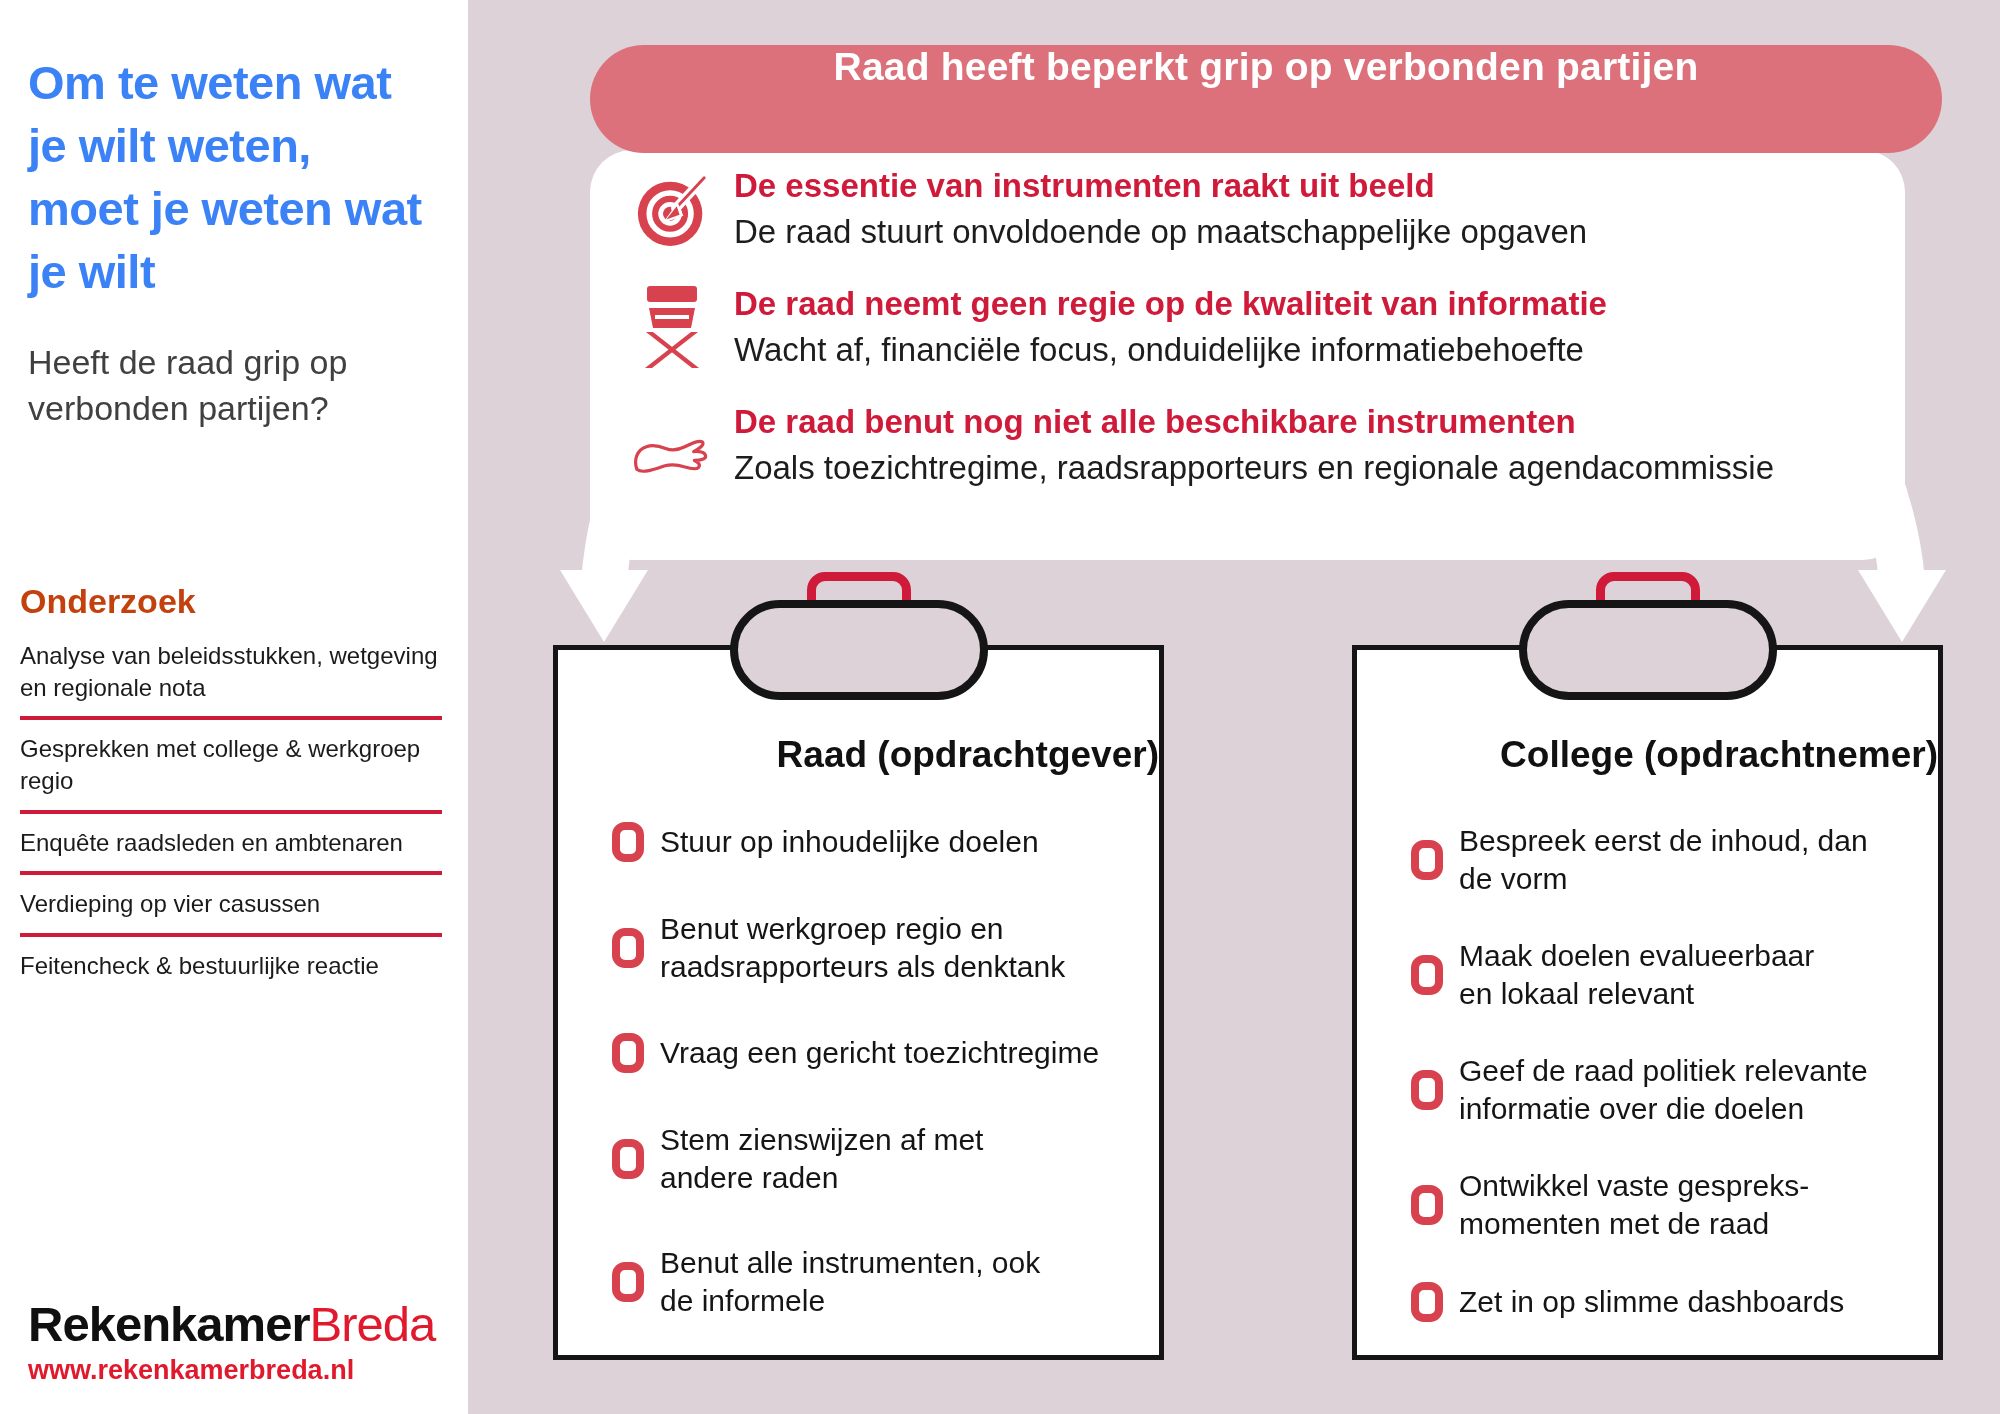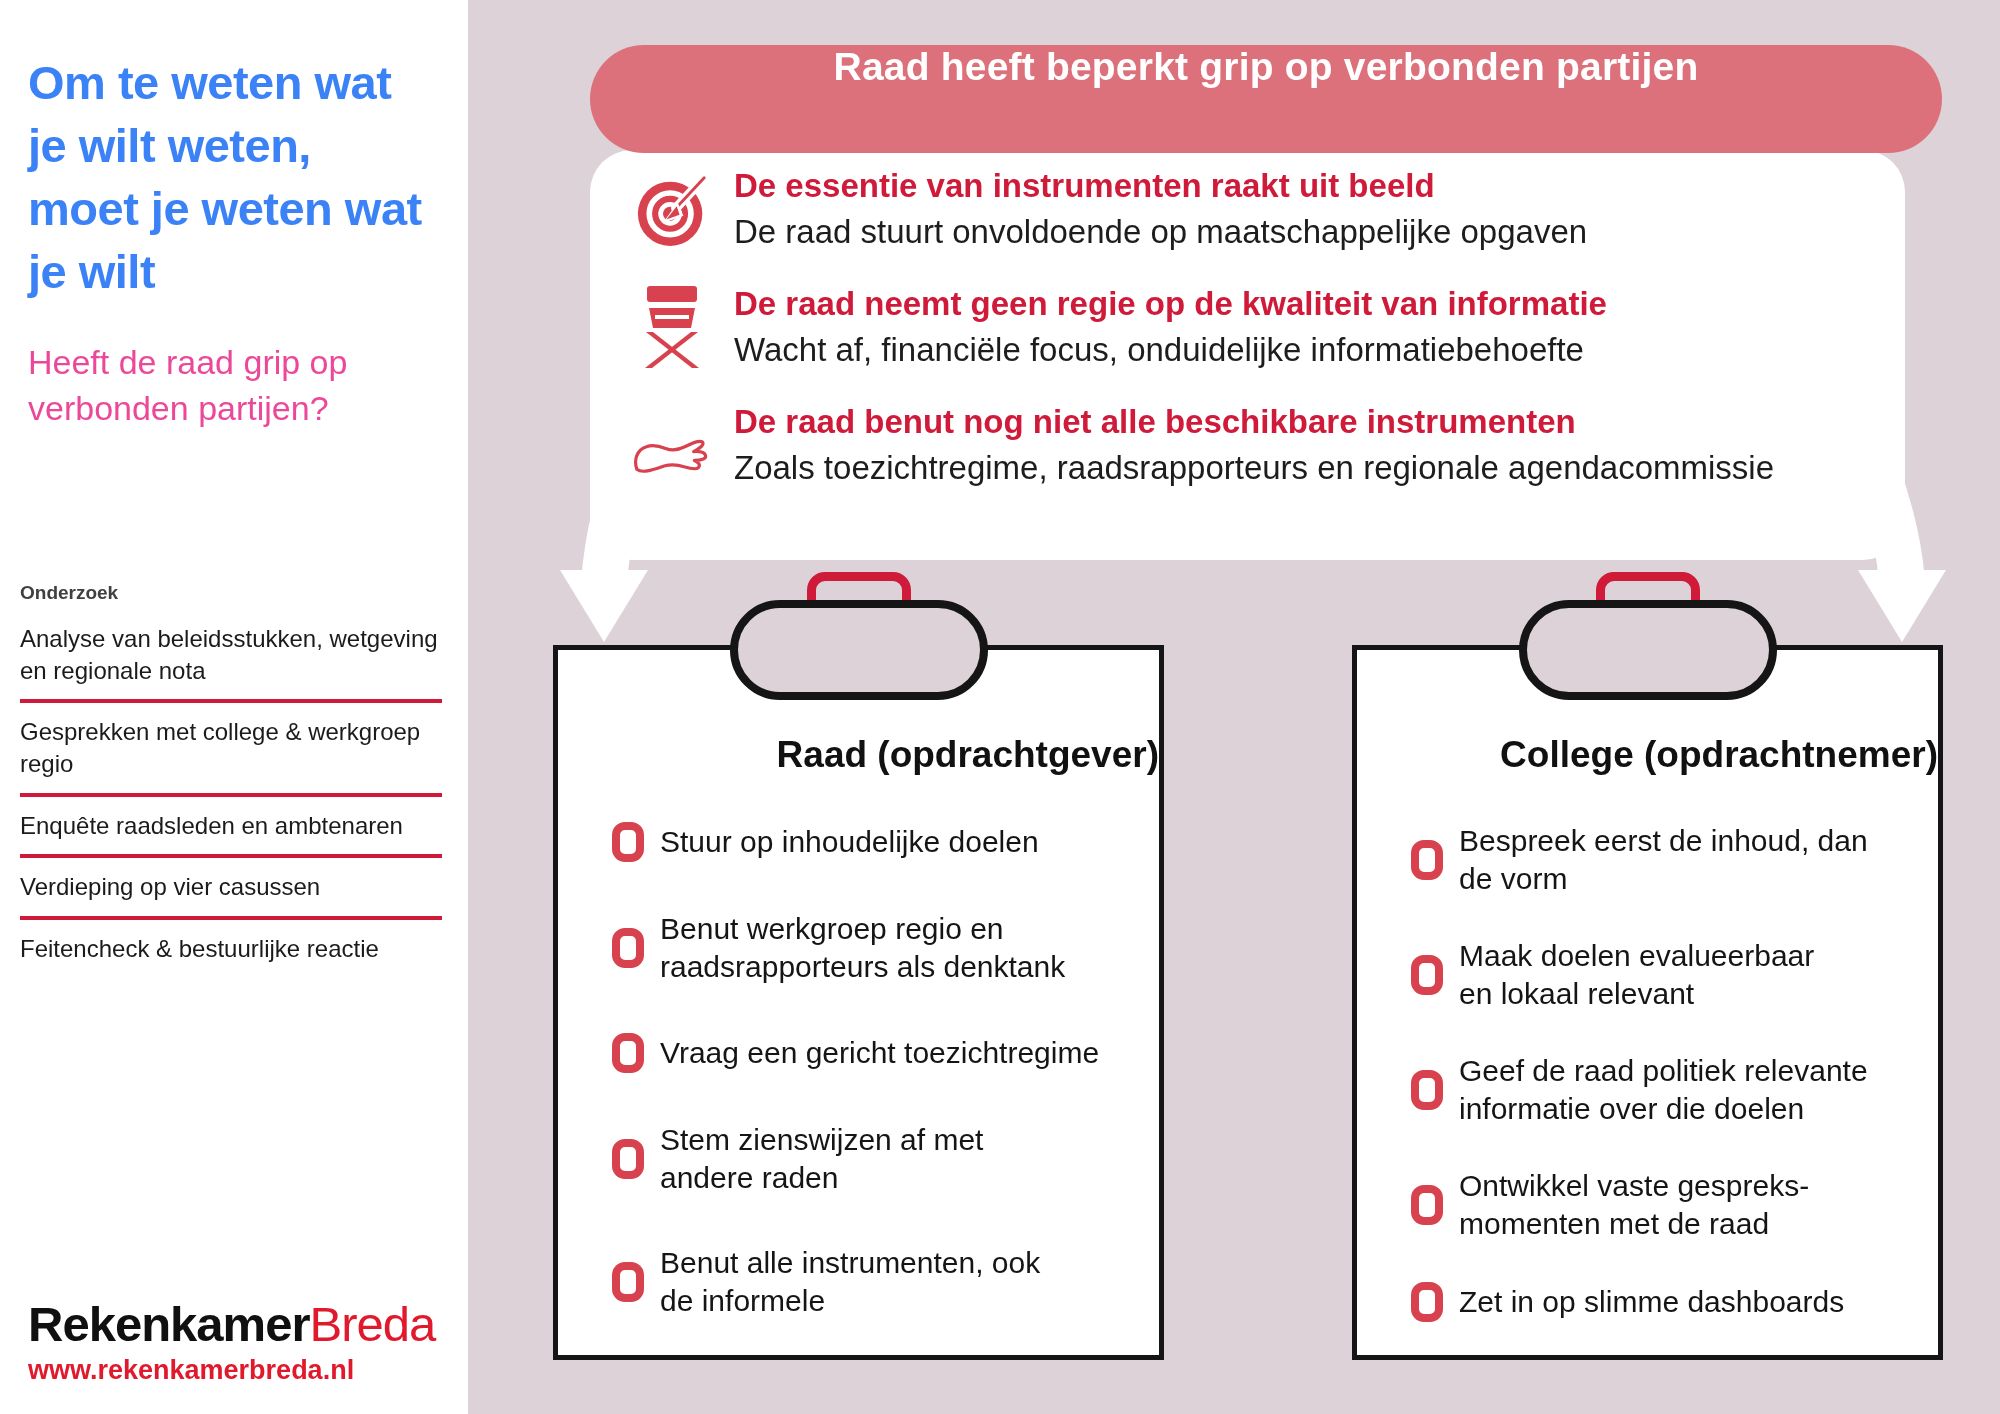--- a/index.html
+++ b/index.html
@@ -8,23 +8,23 @@
     position:relative;width:2000px;height:1414px;background:#ffffff;
     overflow:hidden;font-family:"Liberation Sans",sans-serif;
   }
   .main-bg{position:absolute;left:468px;top:0;width:1532px;height:1414px;background:#dcd2d7;}
 
   
   .sidebar{position:absolute;left:0;top:0;width:468px;height:1414px;background:#ffffff;z-index:2;}
   .side-title{position:absolute;left:28px;top:52px;width:432px;font-size:47px;font-weight:700;
     line-height:1.34;color:#3b82f6;white-space:pre-line;letter-spacing:-0.5px;}
   .side-sub{position:absolute;left:28px;top:340px;width:410px;font-size:34px;line-height:1.35;
-    color:#ec4899;white-space:pre-line;}
+    color:#404040;white-space:pre-line;}
   .research{position:absolute;left:20px;top:582px;width:422px;}
-  .research-head{font-size:19px;font-weight:700;color:#404040;margin:0 0 6px 0;}
+  .research-head{font-size:34px;font-weight:700;color:#c2410c;margin:0 0 6px 0;}
   .research-list{list-style:none;margin:0;padding:0;}
   .research-item{font-size:24px;line-height:1.32;color:#1b1b1b;padding:13px 0;
     border-bottom:4px solid #cf1a3a;white-space:pre-line;}
   .research-item:last-child{border-bottom:none;}
   .logo-block{position:absolute;left:28px;bottom:30px;}
   .logo-main{font-size:49px;font-weight:700;color:#101010;letter-spacing:-1px;line-height:1;}
   .logo-red{color:#e0192d;font-weight:400;}
   .logo-url{font-size:27px;font-weight:700;color:#e0192d;margin-top:8px;line-height:1;}
 
   

